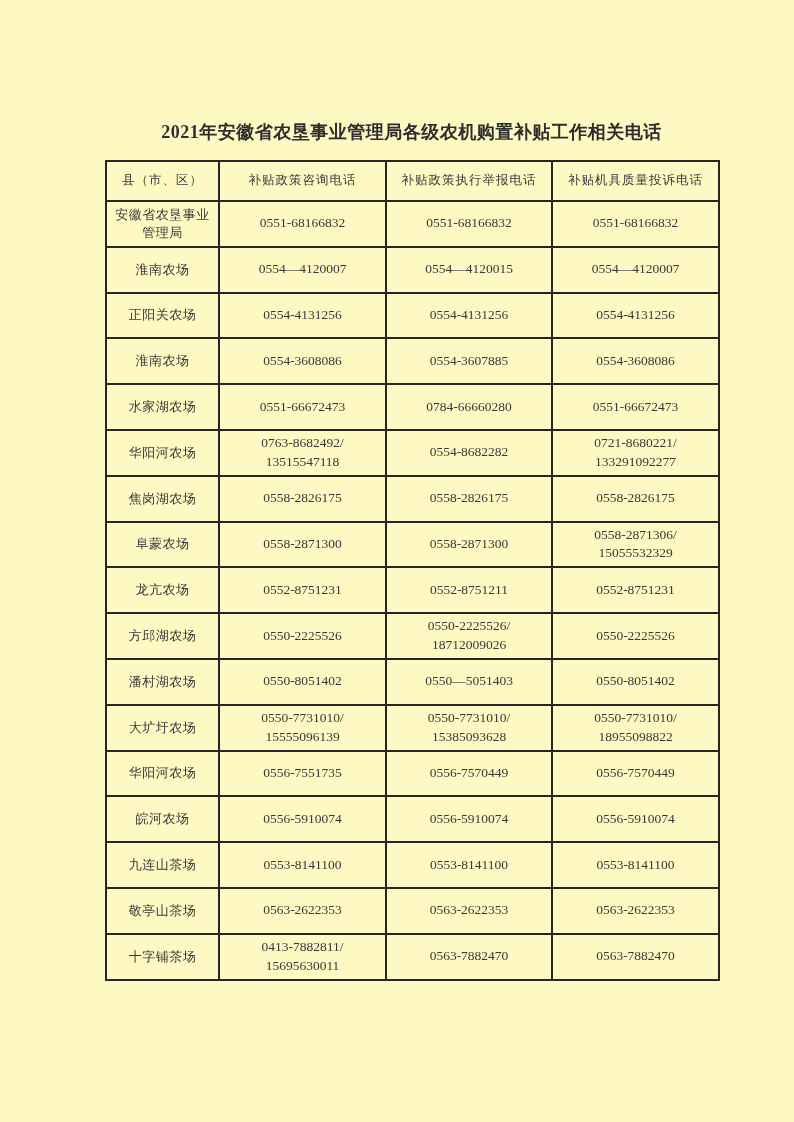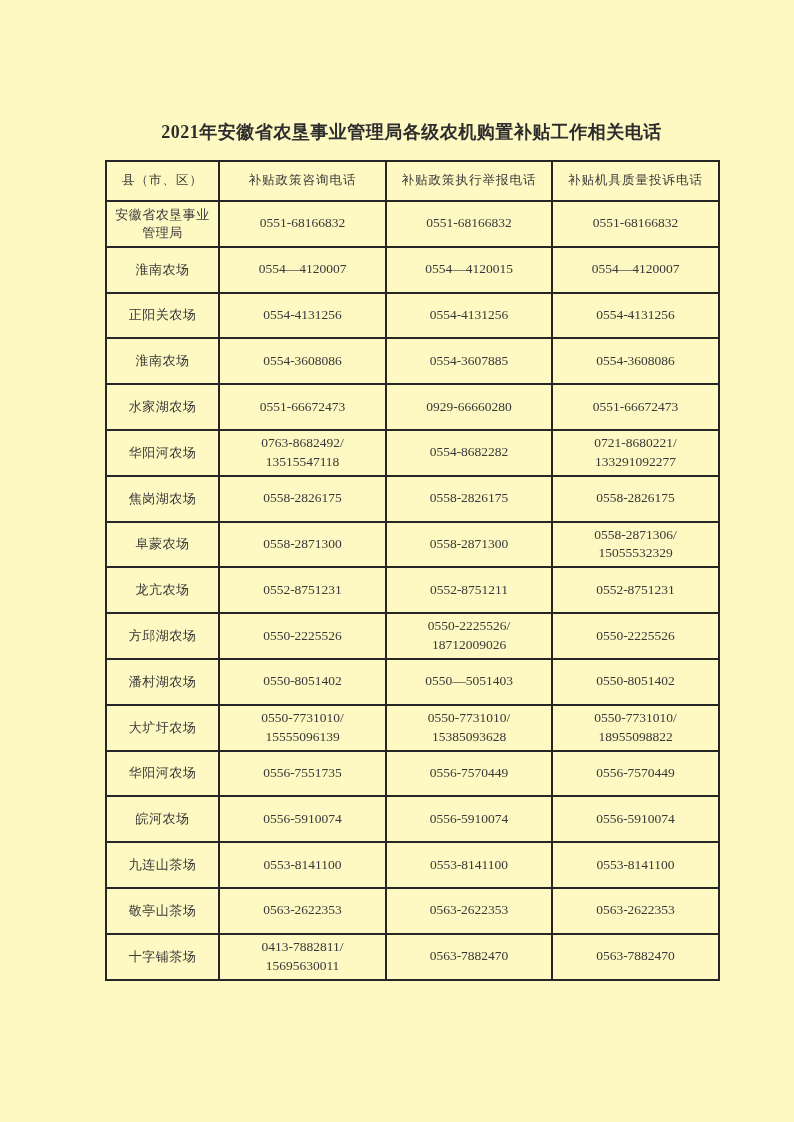--- a/index.html
+++ b/index.html
@@ -107,21 +107,21 @@
         </tr>
         <tr>
           <td class="region-col">淮南农场</td>
           <td>0554-3608086</td>
           <td>0554-3607885</td>
           <td>0554-3608086</td>
         </tr>
         <tr>
           <td class="region-col">水家湖农场</td>
           <td>0551-66672473</td>
-          <td>0929-66660280</td>
+          <td>0784-66660280</td>
           <td>0551-66672473</td>
         </tr>
         <tr>
           <td class="region-col">华阳河农场</td>
           <td>0763-8682492/
 13515547118</td>
           <td>0554-8682282</td>
           <td>0721-8680221/
 133291092277</td>
         </tr>

